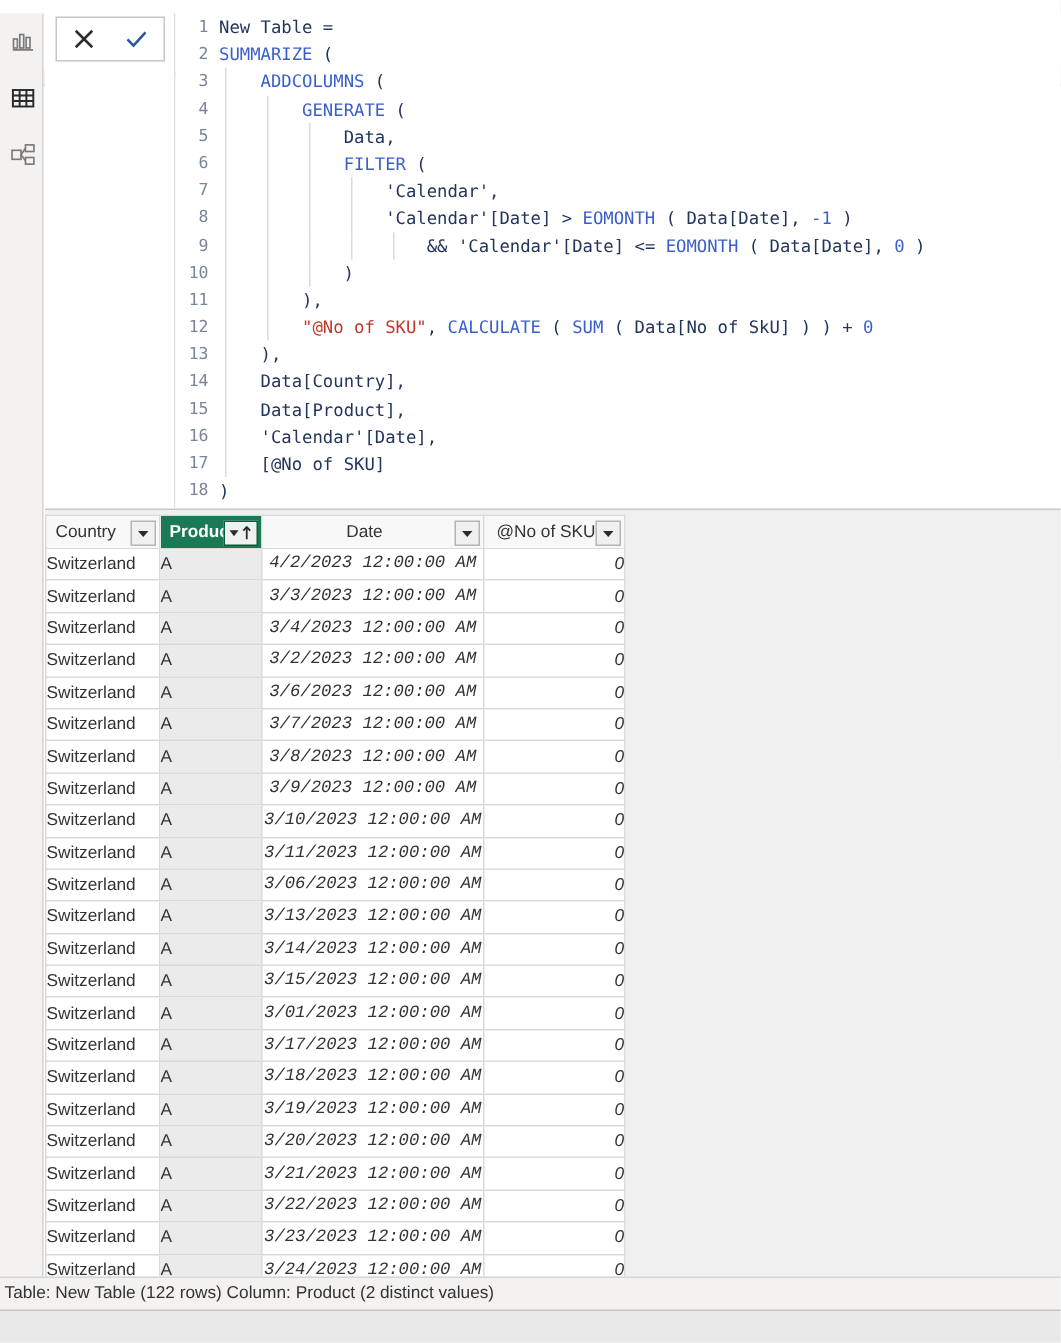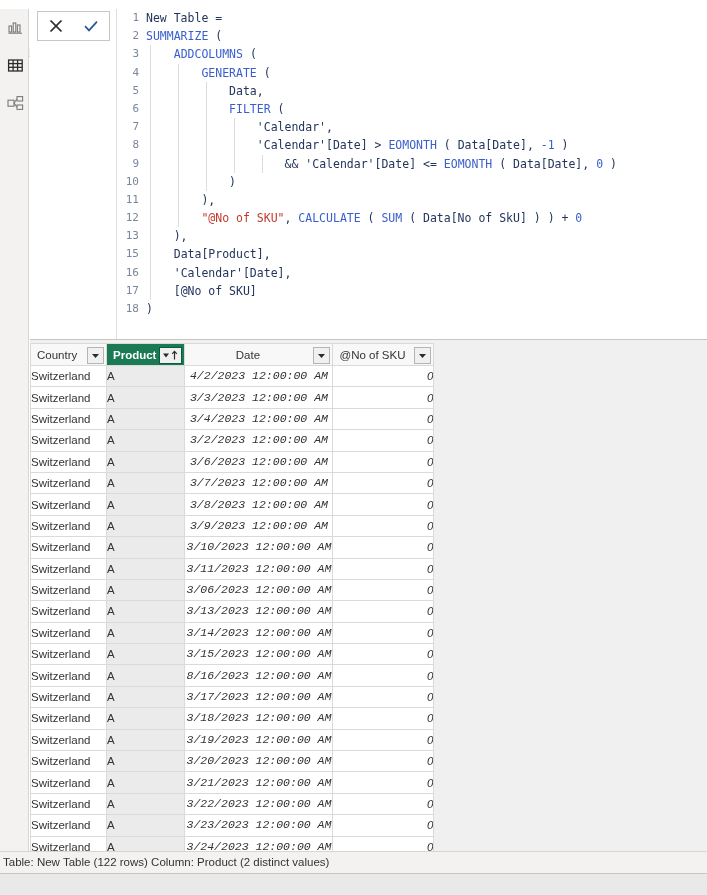--- a/index.html
+++ b/index.html
@@ -167,21 +167,21 @@
   #grid th {
     height: 22px;
     background: #f8f8f8;
     color: #333333;
     font-weight: normal;
     position: relative;
   }
   #grid th .th-label {
     display: block;
     text-align: center;
-    padding-right: 28px;
+    padding-right: 17px;
     padding-left: 6px;
     line-height: 20px;
     overflow: hidden;
   }
   #grid th.th-left .th-label { text-align: left; }
   #grid th.sorted {
     background: #1a7a54;
     color: #ffffff;
     font-weight: bold;
   }
@@ -300,20 +300,21 @@
     <div class="code-line"><span class="lineno">4</span><span class="indent-guide" style="left: 33px;"></span><span class="indent-guide" style="left: 61.1px;"></span><span class="code-text"><span class="tok-plain">        </span><span class="tok-fn">GENERATE</span><span class="tok-punct"> (</span></span></div>
     <div class="code-line"><span class="lineno">5</span><span class="indent-guide" style="left: 33px;"></span><span class="indent-guide" style="left: 61.1px;"></span><span class="indent-guide" style="left: 89.2px;"></span><span class="code-text"><span class="tok-plain">            </span><span class="tok-col">Data</span><span class="tok-punct">,</span></span></div>
     <div class="code-line"><span class="lineno">6</span><span class="indent-guide" style="left: 33px;"></span><span class="indent-guide" style="left: 61.1px;"></span><span class="indent-guide" style="left: 89.2px;"></span><span class="code-text"><span class="tok-plain">            </span><span class="tok-fn">FILTER</span><span class="tok-punct"> (</span></span></div>
     <div class="code-line"><span class="lineno">7</span><span class="indent-guide" style="left: 33px;"></span><span class="indent-guide" style="left: 61.1px;"></span><span class="indent-guide" style="left: 89.2px;"></span><span class="indent-guide" style="left: 117.3px;"></span><span class="code-text"><span class="tok-plain">                </span><span class="tok-col">'Calendar'</span><span class="tok-punct">,</span></span></div>
     <div class="code-line"><span class="lineno">8</span><span class="indent-guide" style="left: 33px;"></span><span class="indent-guide" style="left: 61.1px;"></span><span class="indent-guide" style="left: 89.2px;"></span><span class="indent-guide" style="left: 117.3px;"></span><span class="code-text"><span class="tok-plain">                </span><span class="tok-col">'Calendar'[Date]</span><span class="tok-plain"> </span><span class="tok-op">&gt;</span><span class="tok-plain"> </span><span class="tok-fn">EOMONTH</span><span class="tok-punct"> ( </span><span class="tok-col">Data[Date]</span><span class="tok-punct">, </span><span class="tok-num">-1</span><span class="tok-punct"> )</span></span></div>
     <div class="code-line"><span class="lineno">9</span><span class="indent-guide" style="left: 33px;"></span><span class="indent-guide" style="left: 61.1px;"></span><span class="indent-guide" style="left: 89.2px;"></span><span class="indent-guide" style="left: 117.3px;"></span><span class="indent-guide" style="left: 145.4px;"></span><span class="code-text"><span class="tok-plain">                    </span><span class="tok-op">&amp;&amp;</span><span class="tok-plain"> </span><span class="tok-col">'Calendar'[Date]</span><span class="tok-plain"> </span><span class="tok-op">&lt;=</span><span class="tok-plain"> </span><span class="tok-fn">EOMONTH</span><span class="tok-punct"> ( </span><span class="tok-col">Data[Date]</span><span class="tok-punct">, </span><span class="tok-num">0</span><span class="tok-punct"> )</span></span></div>
     <div class="code-line"><span class="lineno">10</span><span class="indent-guide" style="left: 33px;"></span><span class="indent-guide" style="left: 61.1px;"></span><span class="indent-guide" style="left: 89.2px;"></span><span class="code-text"><span class="tok-punct">            )</span></span></div>
     <div class="code-line"><span class="lineno">11</span><span class="indent-guide" style="left: 33px;"></span><span class="indent-guide" style="left: 61.1px;"></span><span class="code-text"><span class="tok-punct">        ),</span></span></div>
     <div class="code-line"><span class="lineno">12</span><span class="indent-guide" style="left: 33px;"></span><span class="indent-guide" style="left: 61.1px;"></span><span class="code-text"><span class="tok-plain">        </span><span class="tok-str">"@No of SKU"</span><span class="tok-punct">, </span><span class="tok-fn">CALCULATE</span><span class="tok-punct"> ( </span><span class="tok-fn">SUM</span><span class="tok-punct"> ( </span><span class="tok-col">Data[No of SkU]</span><span class="tok-punct"> ) ) </span><span class="tok-op">+</span><span class="tok-plain"> </span><span class="tok-num">0</span></span></div>
     <div class="code-line"><span class="lineno">13</span><span class="indent-guide" style="left: 33px;"></span><span class="code-text"><span class="tok-punct">    ),</span></span></div>
+    <div class="code-line"><span class="lineno">14</span><span class="indent-guide" style="left: 33px;"></span><span class="code-text"><span class="tok-plain">    </span><span class="tok-col">Data[Country]</span><span class="tok-punct">,</span></span></div>
     <div class="code-line"><span class="lineno">15</span><span class="indent-guide" style="left: 33px;"></span><span class="code-text"><span class="tok-plain">    </span><span class="tok-col">Data[Product]</span><span class="tok-punct">,</span></span></div>
     <div class="code-line"><span class="lineno">16</span><span class="indent-guide" style="left: 33px;"></span><span class="code-text"><span class="tok-plain">    </span><span class="tok-col">'Calendar'[Date]</span><span class="tok-punct">,</span></span></div>
     <div class="code-line"><span class="lineno">17</span><span class="indent-guide" style="left: 33px;"></span><span class="code-text"><span class="tok-plain">    </span><span class="tok-col">[@No of SKU]</span></span></div>
     <div class="code-line"><span class="lineno">18</span><span class="code-text"><span class="tok-punct">)</span></span></div>
   </div>
 <div id="editor-bottom-border"></div>
 
 <div id="grid-area">
   <table id="grid">
     <thead>
@@ -435,21 +436,21 @@
         </tr>
         <tr>
           <td class="cell-country">Switzerland</td>
           <td class="cell-product">A</td>
           <td class="cell-date">3/15/2023 12:00:00 AM</td>
           <td class="cell-sku">0</td>
         </tr>
         <tr>
           <td class="cell-country">Switzerland</td>
           <td class="cell-product">A</td>
-          <td class="cell-date">8/16/2023 12:00:00 AM</td>
+          <td class="cell-date">3/01/2023 12:00:00 AM</td>
           <td class="cell-sku">0</td>
         </tr>
         <tr>
           <td class="cell-country">Switzerland</td>
           <td class="cell-product">A</td>
           <td class="cell-date">3/17/2023 12:00:00 AM</td>
           <td class="cell-sku">0</td>
         </tr>
         <tr>
           <td class="cell-country">Switzerland</td>

